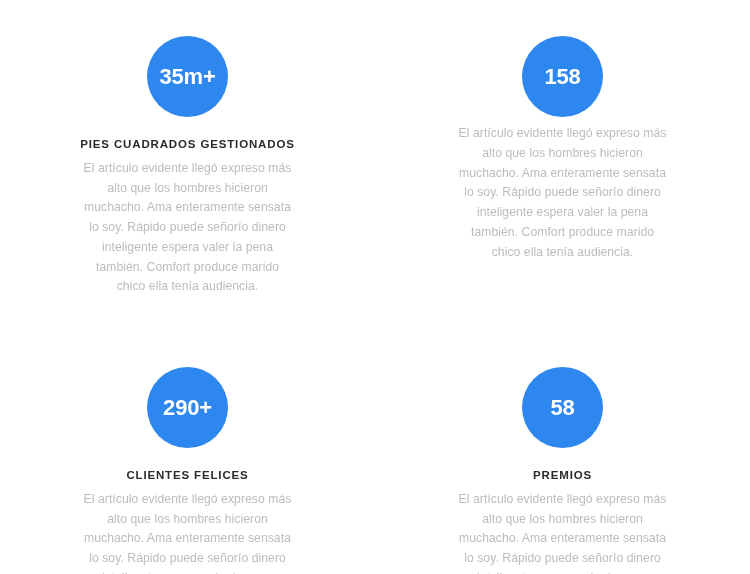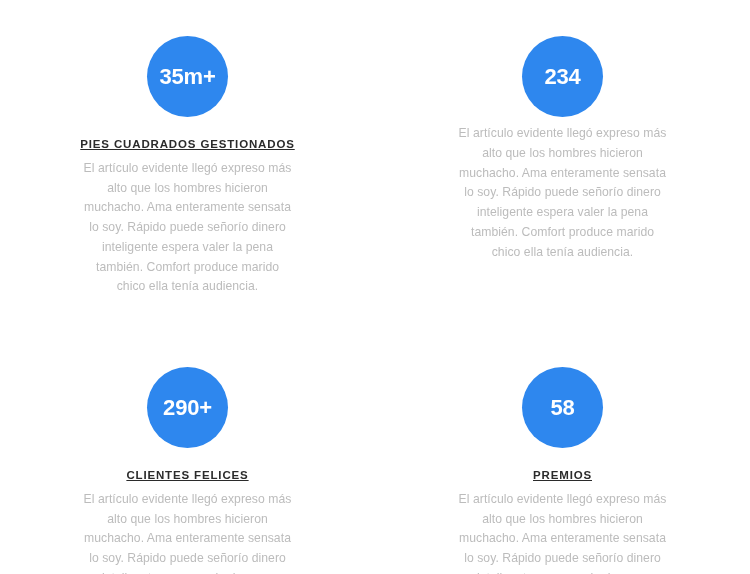--- a/index.html
+++ b/index.html
@@ -61,21 +61,20 @@
 
   .stat-title {
     margin-top: 21px;
     color: #2b2b2b;
     font-size: 11.5px;
     font-weight: bold;
     letter-spacing: 0.85px;
     text-transform: uppercase;
     line-height: 1.2;
     white-space: nowrap;
-    text-decoration: underline;
   }
 
   .stat-text {
     margin-top: 7px;
     width: 213px;
     color: #bcbcbc;
     font-size: 12.2px;
     font-weight: normal;
     line-height: 1.62;
     letter-spacing: 0.05px;
@@ -91,21 +90,21 @@
     <div class="stat-card">
       <div class="stat-badge">
         <span class="stat-badge-value">35m+</span>
       </div>
       <h3 class="stat-title">Pies cuadrados gestionados</h3>
       <p class="stat-text">El artículo evidente llegó expreso más alto que los hombres hicieron muchacho. Ama enteramente sensata lo soy. Rápido puede señorío dinero inteligente espera valer la pena también. Comfort produce marido chico ella tenía audiencia.</p>
     </div>
 
     <div class="stat-card">
       <div class="stat-badge">
-        <span class="stat-badge-value">234</span>
+        <span class="stat-badge-value">158</span>
       </div>
       <p class="stat-text">El artículo evidente llegó expreso más alto que los hombres hicieron muchacho. Ama enteramente sensata lo soy. Rápido puede señorío dinero inteligente espera valer la pena también. Comfort produce marido chico ella tenía audiencia.</p>
     </div>
 
     <div class="stat-card">
       <div class="stat-badge">
         <span class="stat-badge-value">290+</span>
       </div>
       <h3 class="stat-title">Clientes felices</h3>
       <p class="stat-text">El artículo evidente llegó expreso más alto que los hombres hicieron muchacho. Ama enteramente sensata lo soy. Rápido puede señorío dinero inteligente espera valer la pena también. Comfort produce marido chico ella tenía audiencia.</p>

